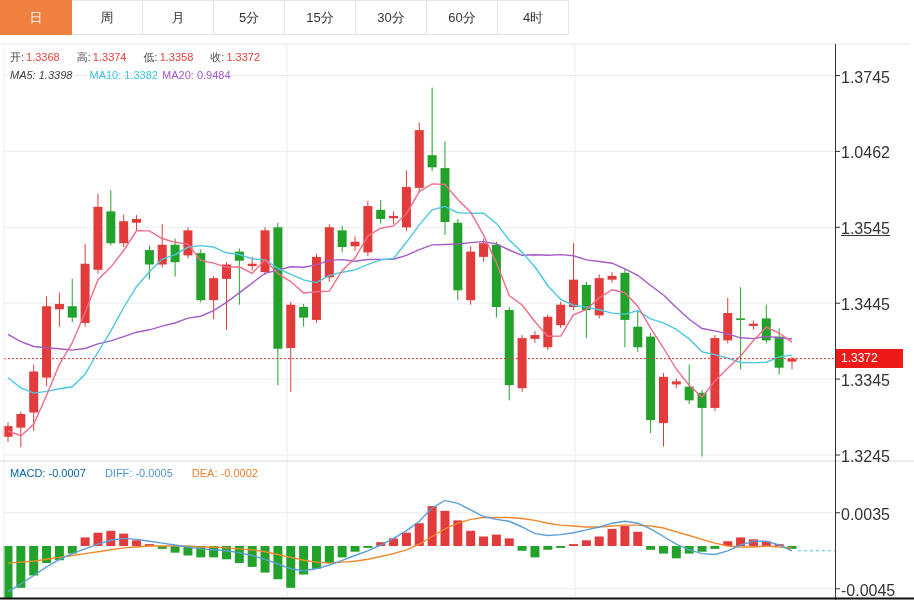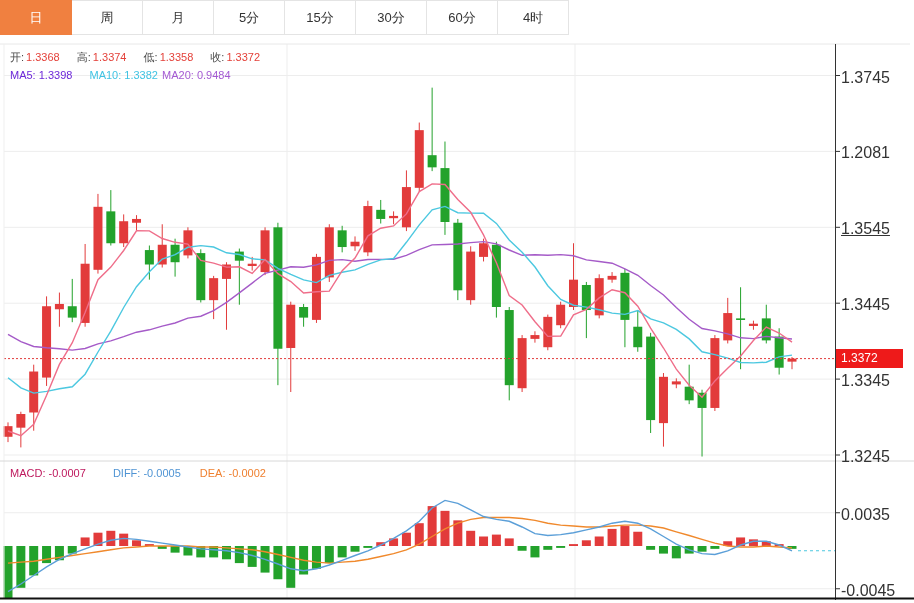--- a/index.html
+++ b/index.html
@@ -11,24 +11,24 @@
     background:#fff;border:1px solid #e4e4e4;border-left:none;cursor:pointer;box-sizing:content-box;}
   .tab:first-child{border-left:1px solid #e4e4e4;}
   .tab.active{background:#f08040;color:#fff;border-color:#f08040;}
   
   .row{position:absolute;font-size:11px;white-space:nowrap;z-index:4;}
   #quote-row{left:10px;top:50px;}
   #ma-row{left:10px;top:69px;}
   #macd-row{left:10px;top:467px;}
   .lbl{color:#4a4a4a;margin-right:2px;}
   .val-red{color:#e4413a;margin-right:14px;}
-  .ma5{color:#6d28d9;margin-right:14px;}
+  .ma5{color:#404040;margin-right:14px;font-style:italic;}
   .ma10{color:#3fc3e3;margin-right:1px;}
   .ma20{color:#a45ad3;margin-right:14px;}
-  .macdv{color:#be185d;margin-right:24px;}
+  .macdv{color:#0369a1;margin-right:16px;}
   .diffv{color:#4f94d4;margin-right:16px;}
   .deav{color:#ef8030;}
   
   .ytick{position:absolute;left:841px;font-size:16px;color:#333;z-index:4;}
   #price-tag{position:absolute;left:836px;width:67px;height:19px;background:#ee1a1a;color:#fff;
     font-size:12px;line-height:19px;padding-left:5px;box-sizing:border-box;z-index:6;}
   svg{position:absolute;left:0;top:0;z-index:1;}
 </style>
 </head>
 <body>
@@ -280,21 +280,21 @@
     <span class="ma20"><span>MA20:</span> <span>0.9484</span></span>
   </div>
 
   <div id="macd-row" class="row">
     <span class="macdv"><span>MACD:</span> <span>-0.0007</span></span>
     <span class="diffv"><span>DIFF:</span> <span>-0.0005</span></span>
     <span class="deav"><span>DEA:</span> <span>-0.0002</span></span>
   </div>
 
   <div class="ytick" style="top: 68.5px;">1.3745</div>
-  <div class="ytick" style="top: 144.4px;">1.2081</div>
+  <div class="ytick" style="top: 144.4px;">1.0462</div>
   <div class="ytick" style="top: 220.3px; text-decoration: underline;">1.3545</div>
   <div class="ytick" style="top: 296.2px;">1.3445</div>
   <div class="ytick" style="top: 372.1px;">1.3345</div>
   <div class="ytick" style="top: 448px;">1.3245</div>
   <div class="ytick" style="top: 505.75px;">0.0035</div>
   <div class="ytick" style="top: 581.75px; text-align: center;">-0.0045</div>
   <div id="price-tag" style="top: 349.107px;">1.3372</div>
 
 </div>
 

